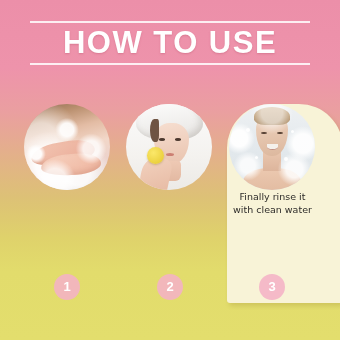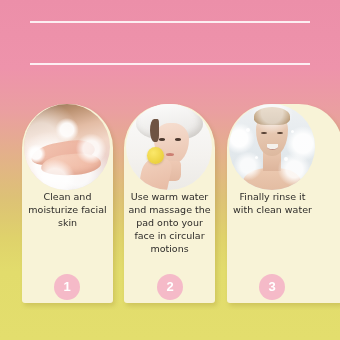--- a/index.html
+++ b/index.html
@@ -272,32 +272,27 @@
   .badge.b2 { left: 157px; top: 170px; }
   .badge.b3 { left: 259px; top: 170px; }
 </style>
 </head>
 <body>
 
 <div id="poster">
 
   <div class="header">
     <div class="rule top"></div>
+    <div class="title">HOW TO USE</div>
     <div class="rule bottom"></div>
   </div>
 
   <div class="cards">
 
-    <div class="card c1">
-      <div class="card-text">Clean and moisturize facial skin</div>
-    </div>
-
-    <div class="card c2">
-      <div class="card-text">Use warm water and massage the pad onto your face in circular motions</div>
-    </div>
+
 
     <div class="card c3">
       <div class="card-text">Finally rinse it with clean water</div>
     </div>
 
     <div class="photo p1">
       <div class="photo-inner">
         <div class="ph1-bg"></div>
         <div class="ph1-hand-a"></div>
         <div class="ph1-hand-b"></div>

